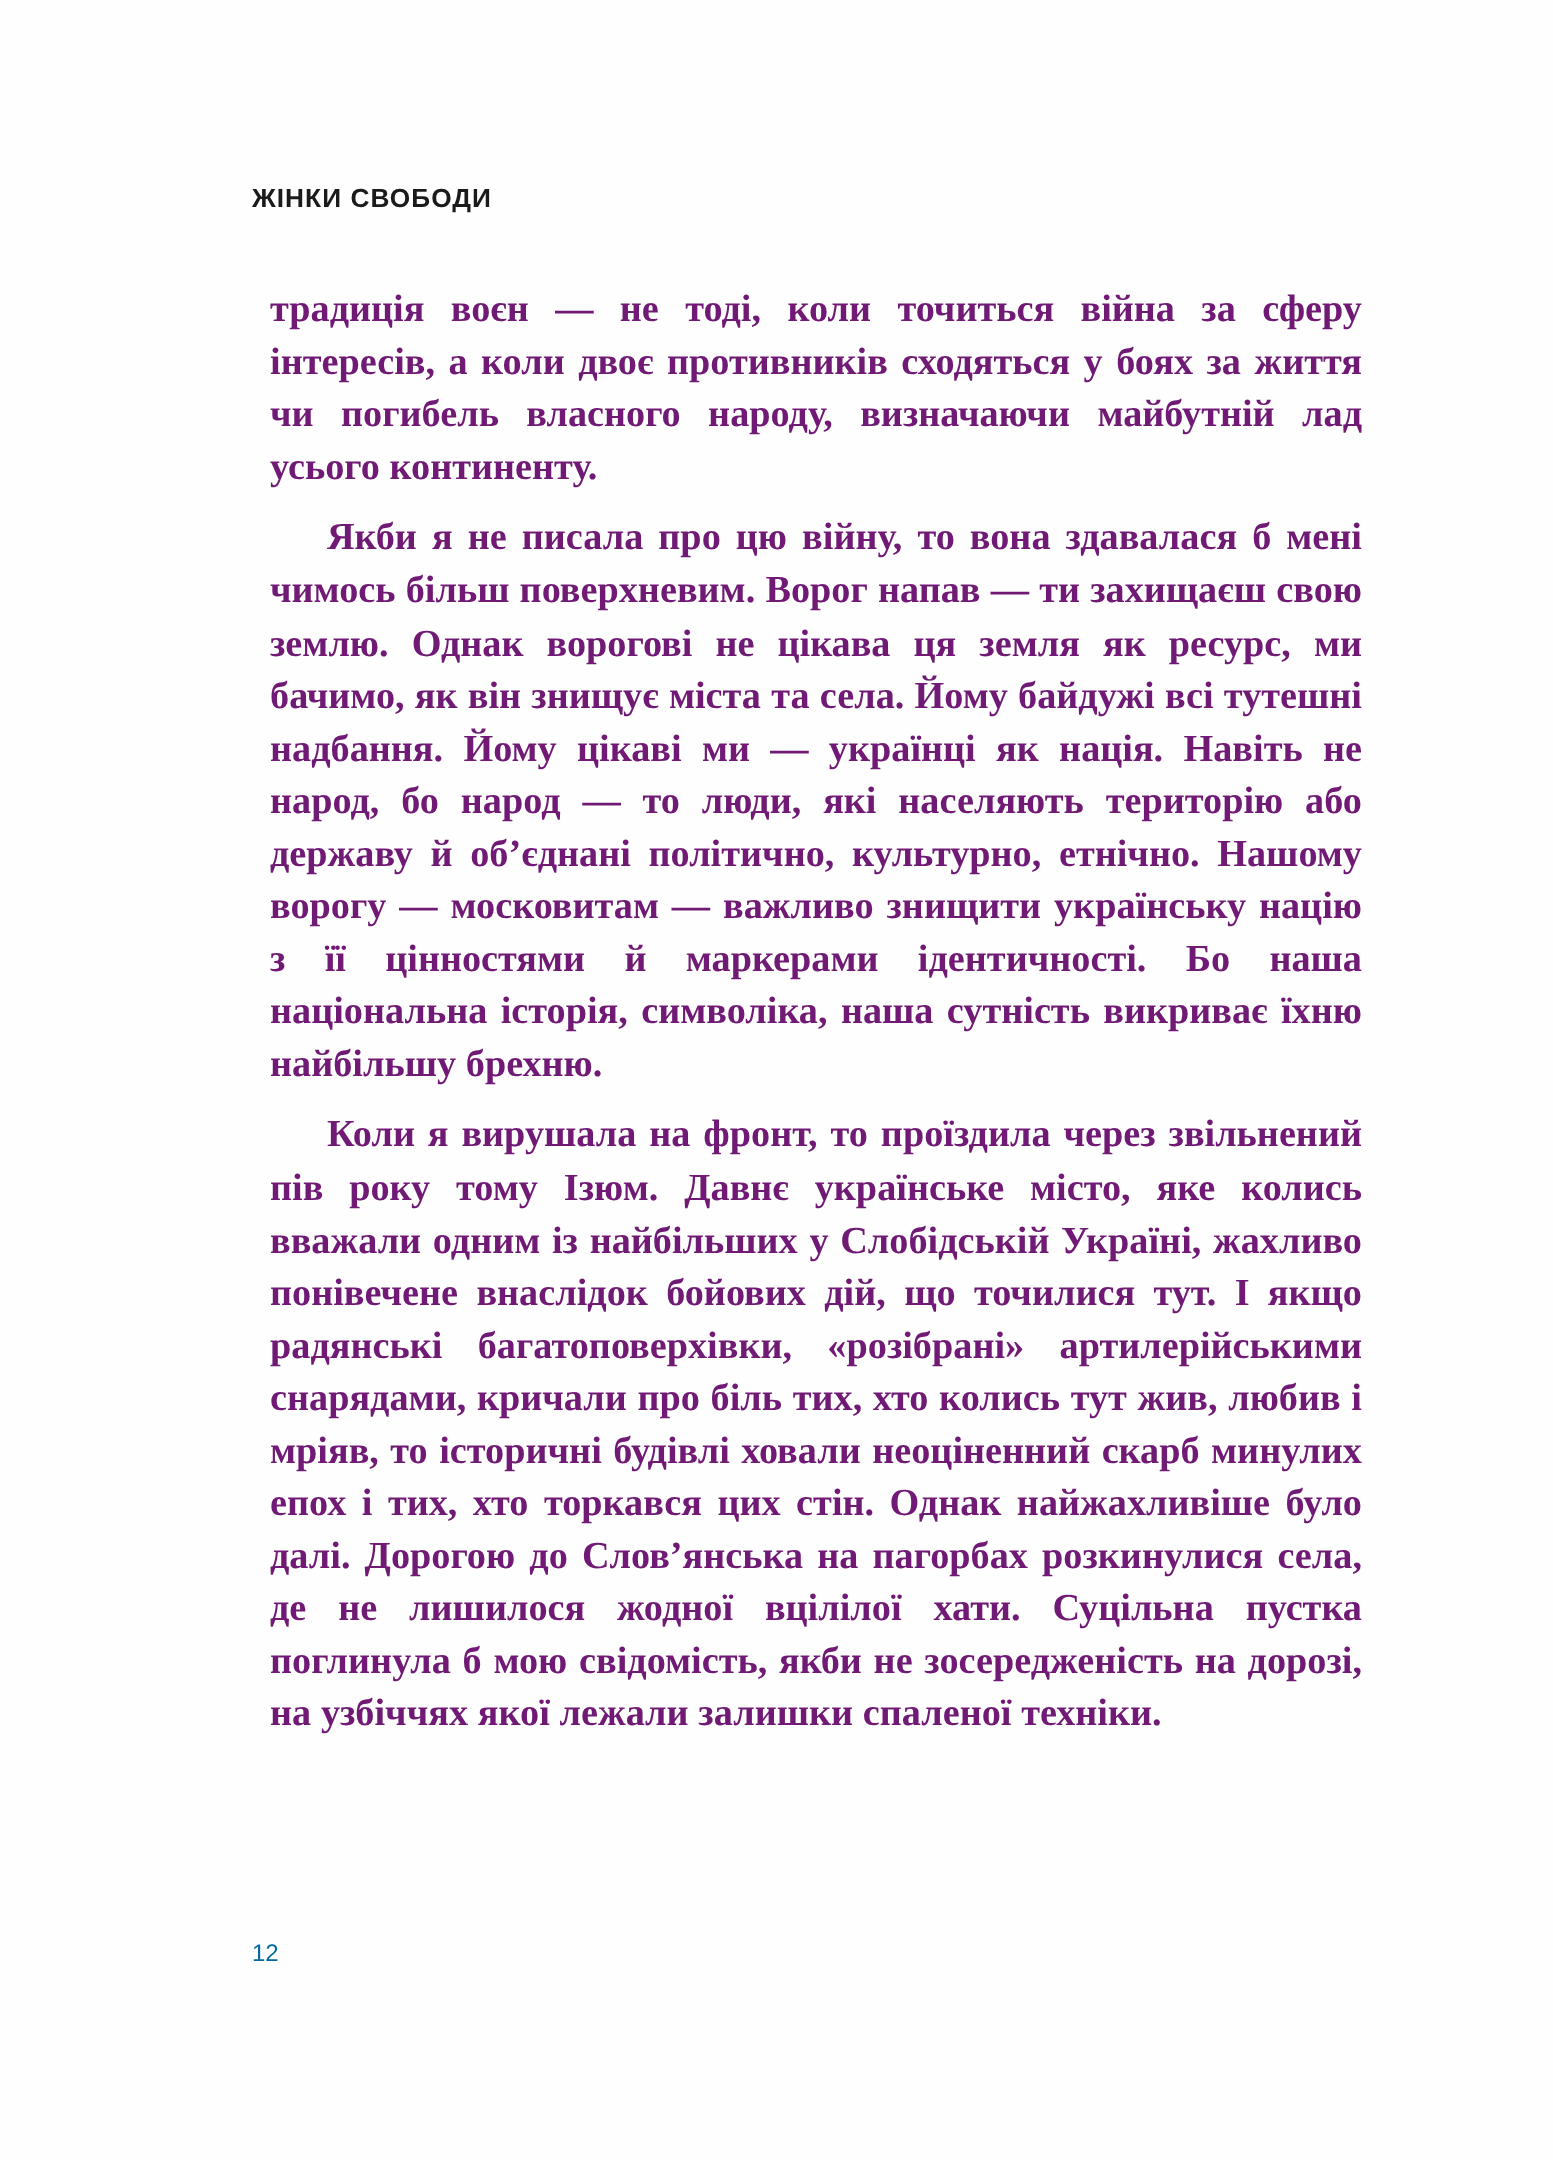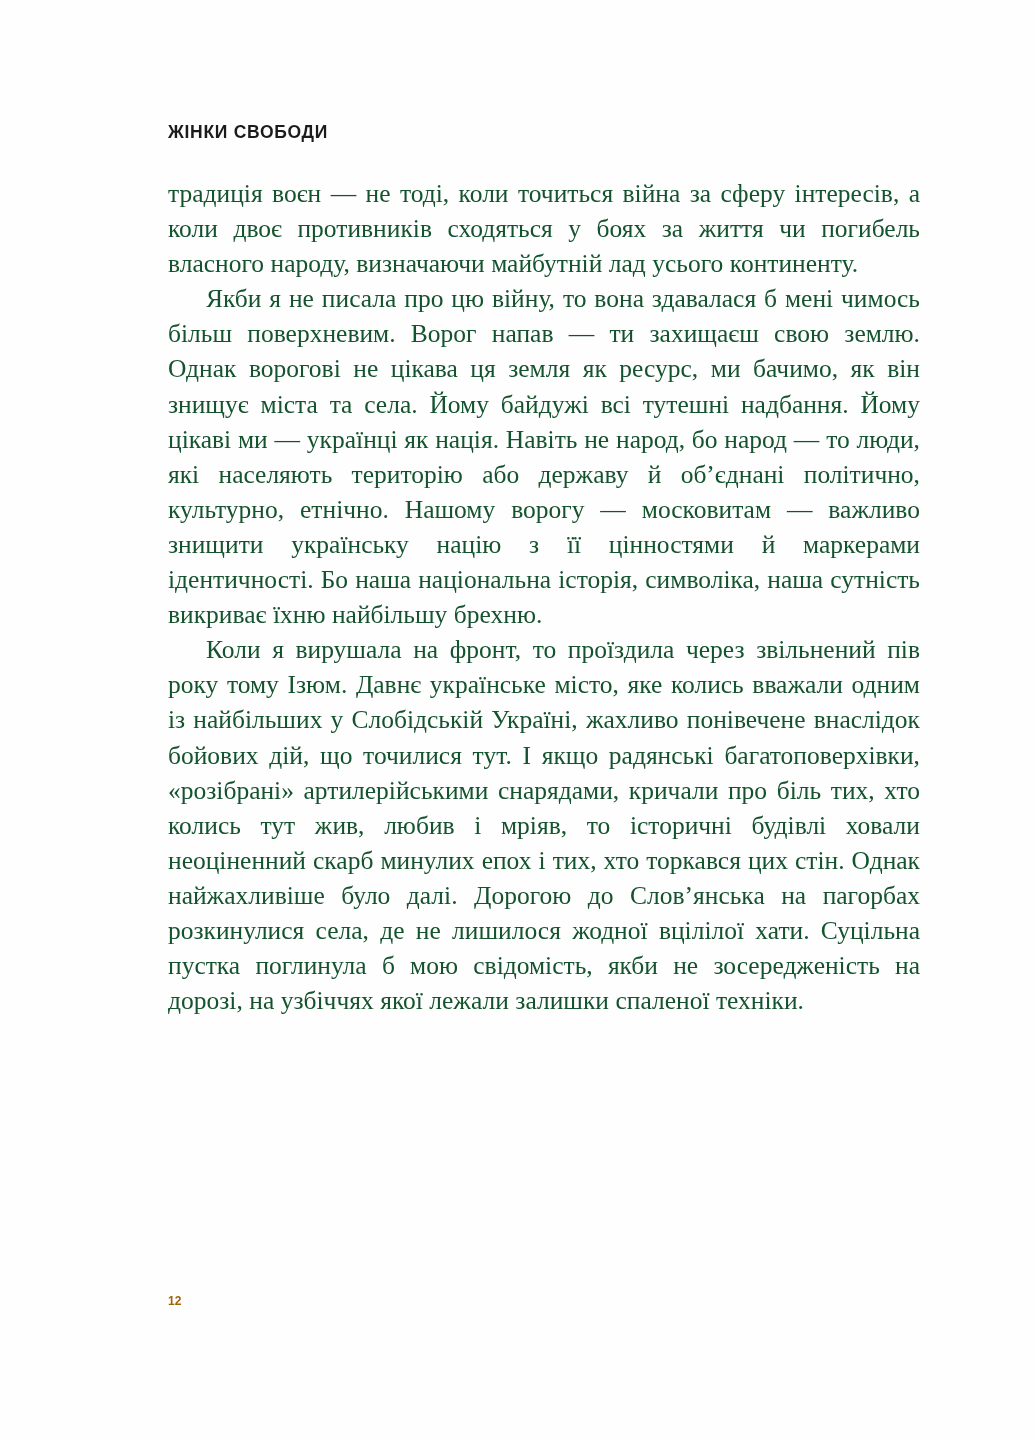--- a/index.html
+++ b/index.html
@@ -39,43 +39,44 @@
 
   
   .text-block {
     position: absolute;
     left: 168px;
     top: 176px;
     width: 752px;
   }
 
   .para {
-    margin: 0;
+    margin: 12px;
     font-size: 25.5px;
     line-height: 35.1px;
     text-align: justify;
     text-align-last: left;
-    color: #14532d;
+    color: #701a75;
     hyphens: manual;
     word-spacing: 0.1px;
+    font-weight: bold;
   }
 
   .para.indent {
     text-indent: 38px;
   }
 
   
   .folio {
     position: absolute;
     left: 168px;
     top: 1294px;
     font-family: "Liberation Sans", "DejaVu Sans", sans-serif;
-    font-weight: bold;
-    font-size: 12px;
-    color: #a16207;
+    font-weight: normal;
+    font-size: 16px;
+    color: #0369a1;
   }
 </style>
 </head>
 <body>
 
 <div class="page">
 
   <div class="running-head">ЖІНКИ СВОБОДИ</div>
 
   <div class="text-block">

